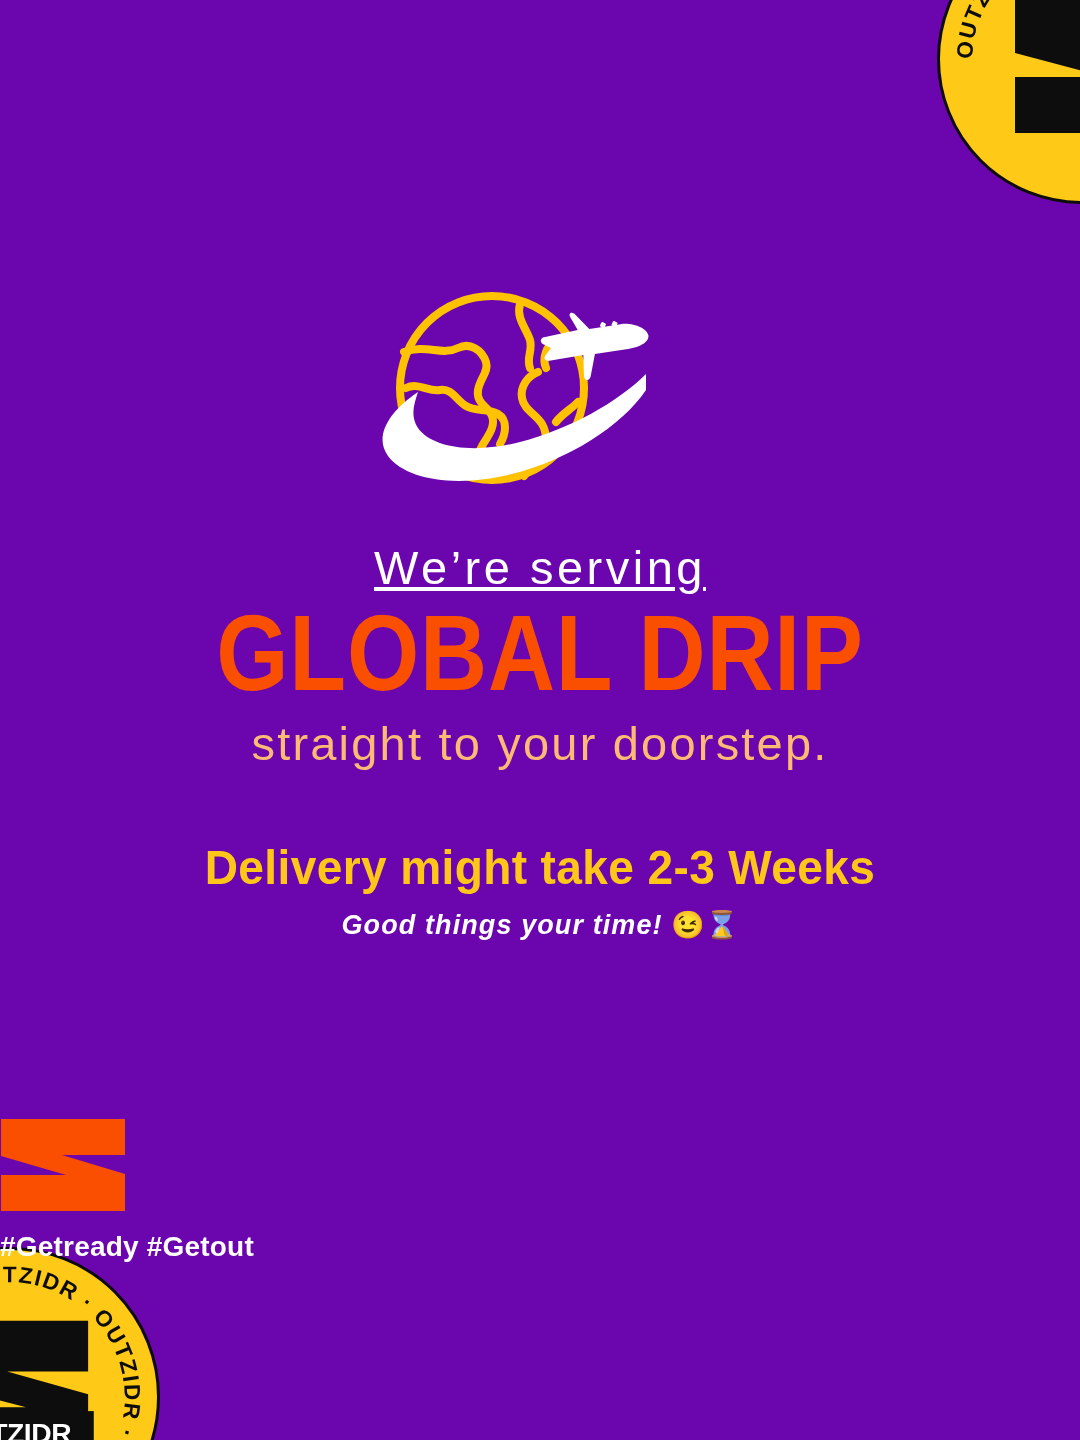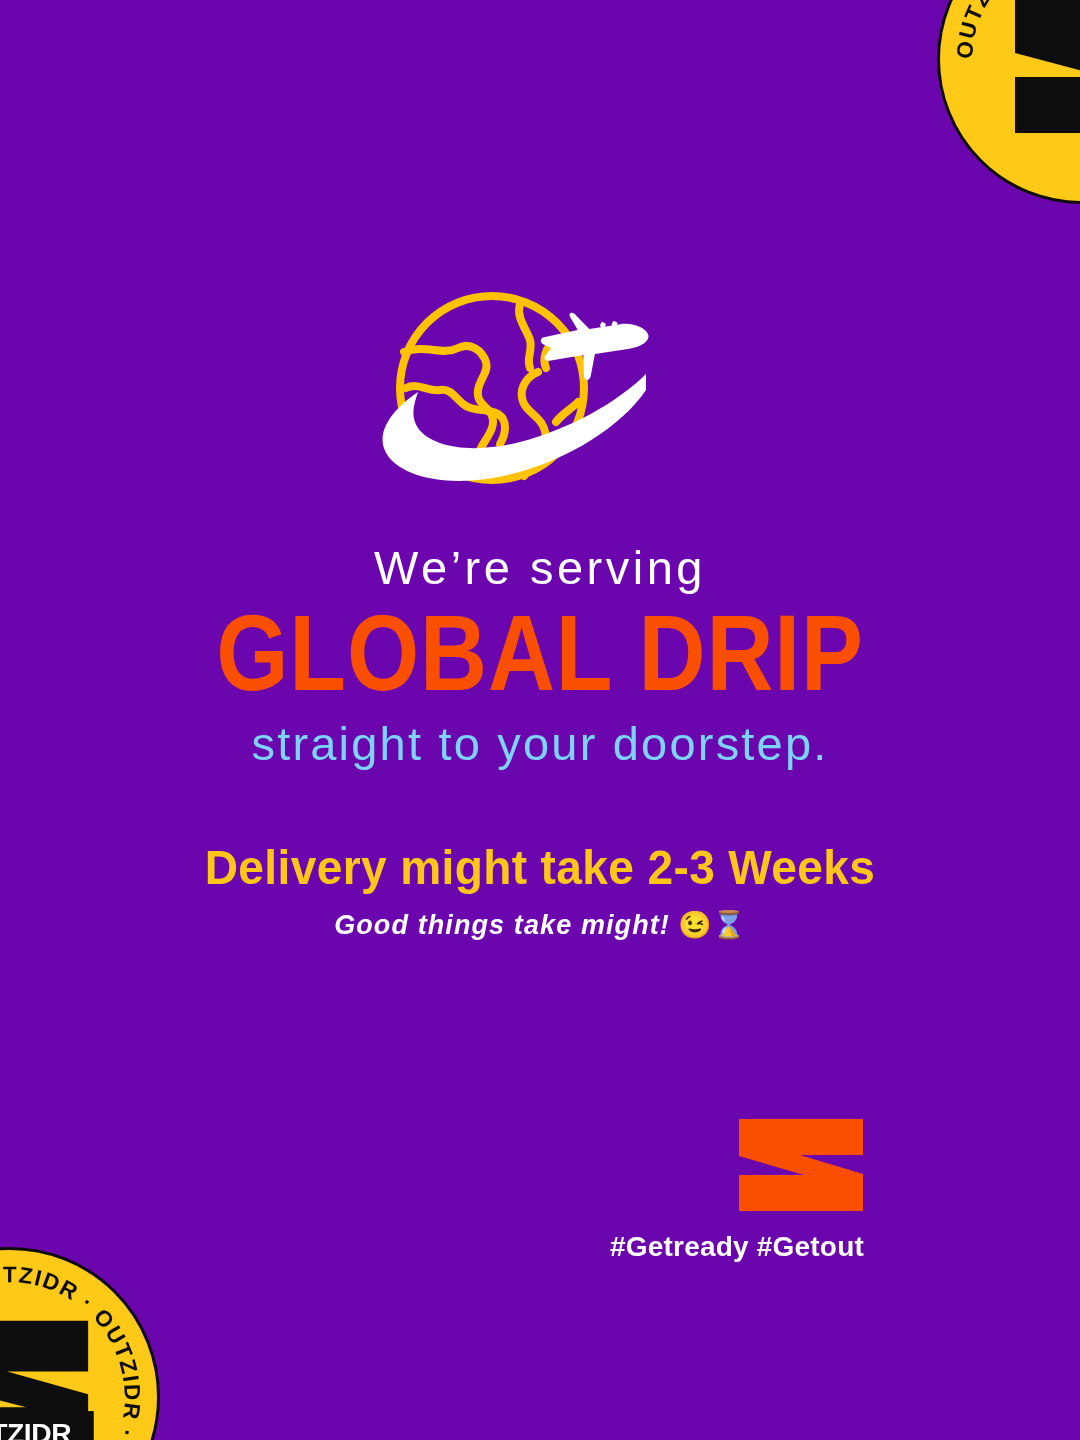--- a/index.html
+++ b/index.html
@@ -96,36 +96,37 @@
     width: 1080px;
     text-align: center;
   }
 
   .line-pre {
     color: #ffffff;
     font-size: 47px;
     font-weight: 400;
     letter-spacing: 3.5px;
     line-height: 1.06;
+    text-decoration: underline;
   }
 
   .line-main {
     color: #FA4F00;
     font-size: 108px;
     font-weight: bold;
     letter-spacing: 1px;
     line-height: 1.0;
     margin-top: 6px;
     transform: scaleX(0.86);
     transform-origin: center;
     white-space: nowrap;
   }
 
   .line-post {
-    color: #7dd3fc;
+    color: #fdba74;
     font-size: 47px;
     font-weight: 400;
     letter-spacing: 2.2px;
     line-height: 1.06;
     margin-top: 12px;
   }
 
   .delivery {
     position: absolute;
     left: 0;
@@ -155,21 +156,21 @@
     font-style: normal;
     letter-spacing: 0;
   }
 
   
   .footer {
     position: absolute;
     left: 0;
     top: 1118px;
     width: 864px;
-    text-align: right;
+    text-align: left;
   }
   .footer-mark svg { display: inline-block; }
   .footer-tag {
     color: #ffffff;
     font-size: 28px;
     font-weight: bold;
     letter-spacing: 0.2px;
     margin-top: 15px;
   }
 </style>
@@ -266,21 +267,21 @@
 
   <div class="copy">
     <div class="line-pre">We’re serving</div>
     <div class="line-main">GLOBAL DRIP</div>
     <div class="line-post">straight to your doorstep.</div>
   </div>
 
   <div class="delivery">
     <div class="delivery-main">Delivery might take 2-3 Weeks</div>
     <div class="delivery-sub">
-      <span>Good things take might!</span>
+      <span>Good things your time!</span>
       <span class="emoji">😉⌛</span>
     </div>
   </div>
 
   <div class="footer">
     <div class="footer-mark">
       <svg width="126" height="94" viewBox="0 0 126 94">
         <polygon points="1,1 125,1 125,37 62,37 125,56 125,93 1,93 1,57 66,57 1,38" fill="#FA4F00"></polygon>
       </svg>
     </div>

